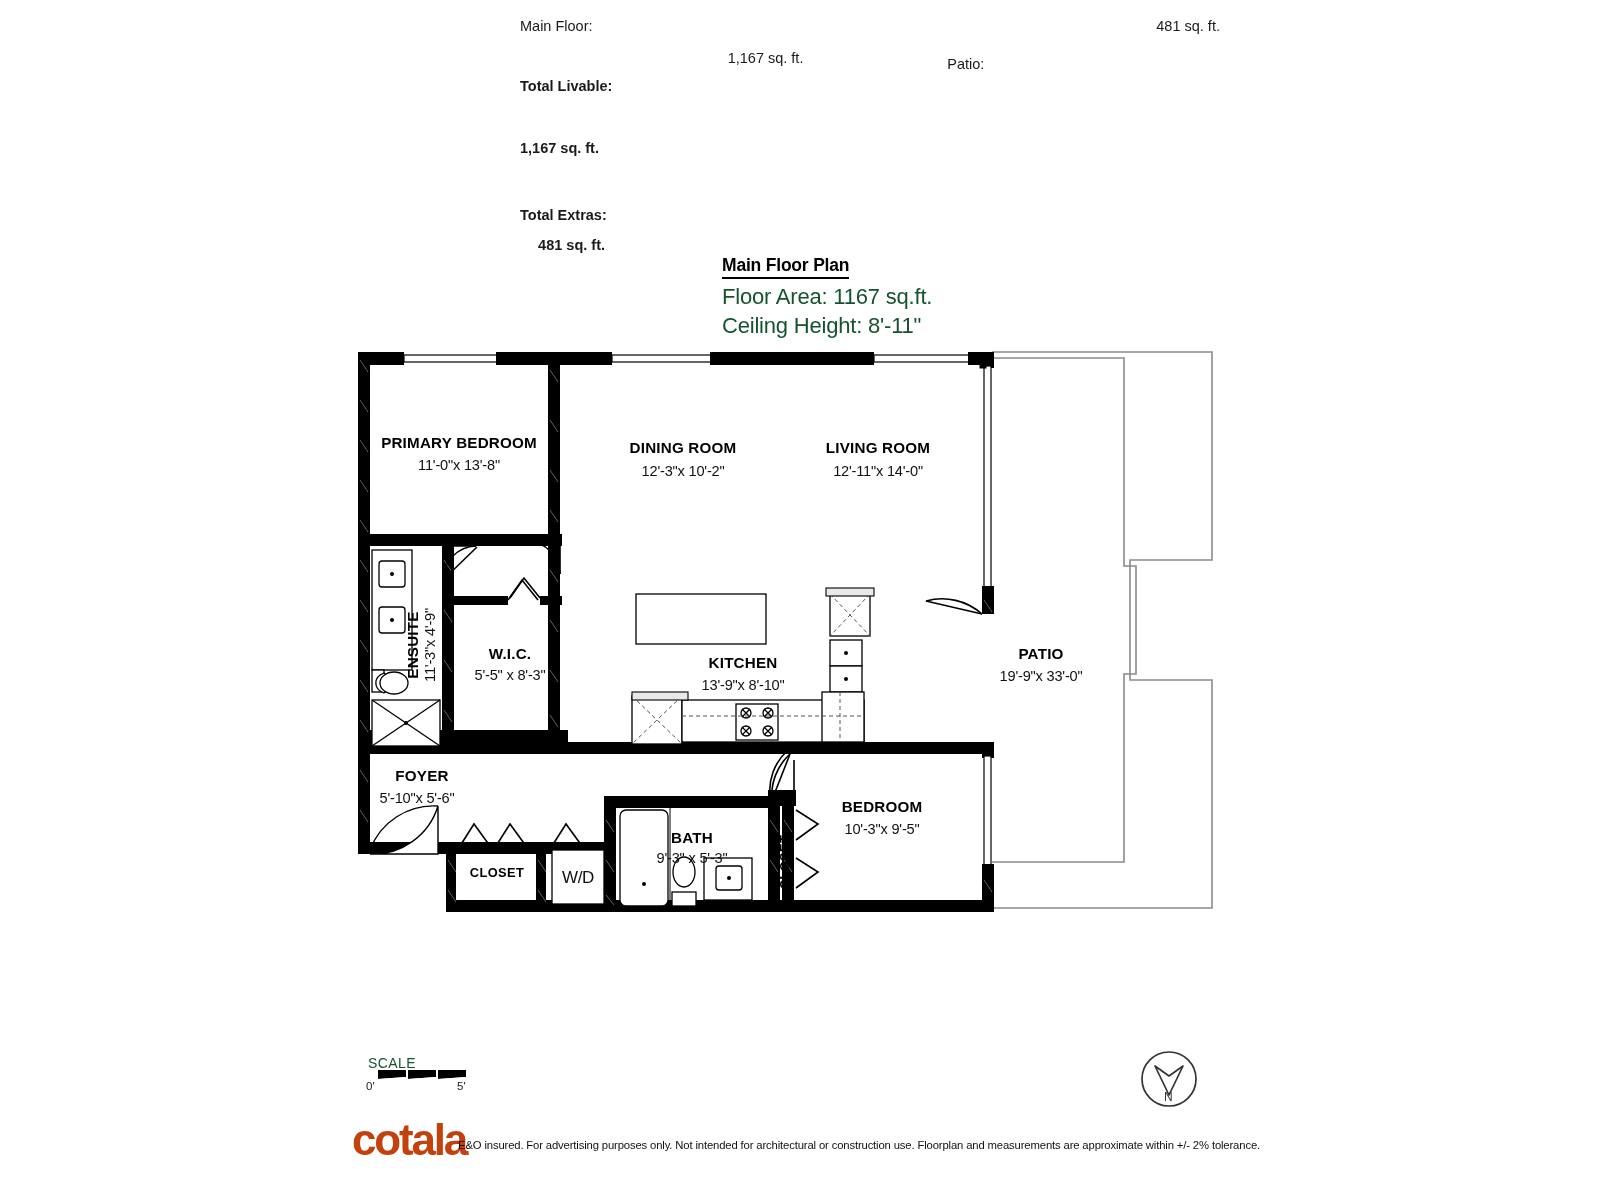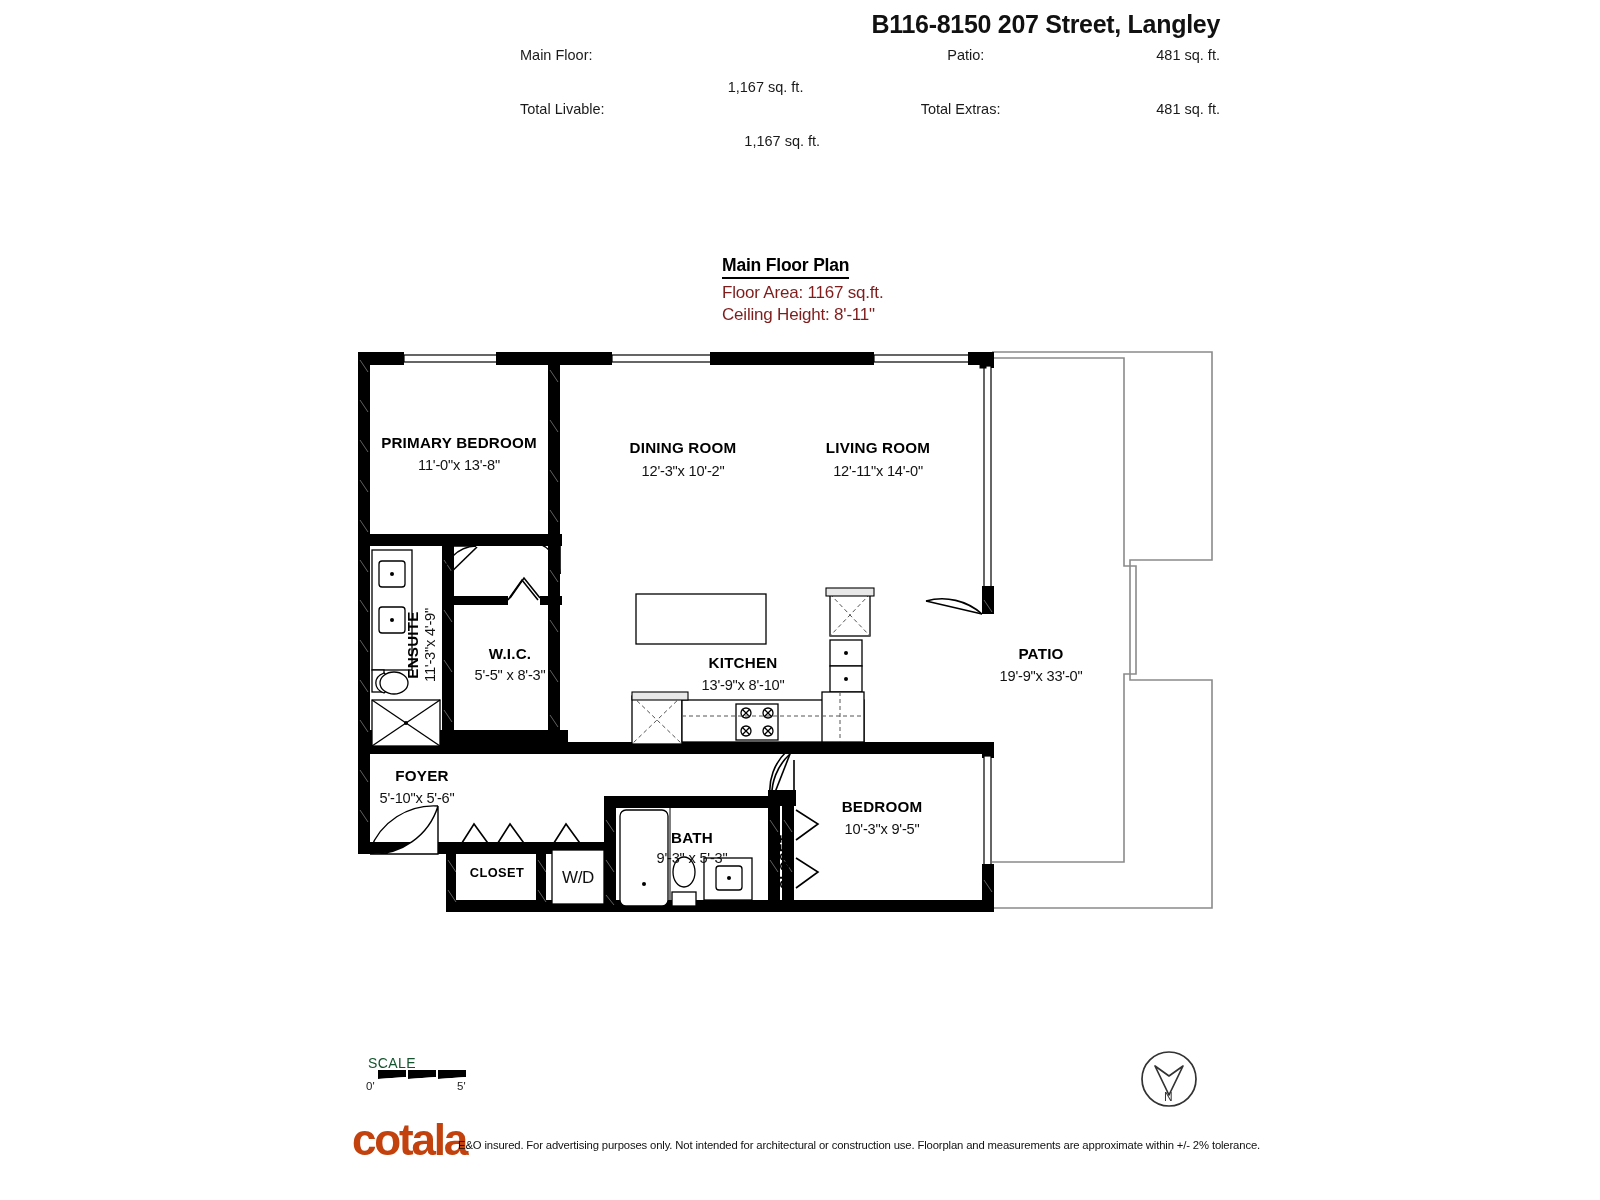--- a/index.html
+++ b/index.html
@@ -41,23 +41,23 @@
     display: flex;
     justify-content: space-between;
     gap: 8px;
   }
   .hdr-cell {
     display: inline-block;
     text-align: left;
   }
   .hdr-lbl-a { width: 100px; }
   .hdr-val-a { width: 112px; text-align: left; margin-top: 32px; }
-  .hdr-lbl-b { width: 80px; }
+  .hdr-lbl-b { width: 80px; margin-top: 38px; }
   .hdr-val-b { width: 85px; text-align: right; }
-  .hdr-row.bold { font-weight: normal; }
+  .hdr-row.bold { font-weight: bold; flex-direction: column; }
   .hdr-row.bold .hdr-lbl-a { width: 130px; }
   .hdr-row.bold .hdr-val-a { width: 82px; }
   .hdr-row.bold .hdr-lbl-b { width: 120px; }
   .hdr-row.bold .hdr-val-b { width: 85px; text-align: right; }
 
   
   .plan-title-block {
     position: absolute;
     left: 678px;
     top: 255px;
@@ -65,24 +65,24 @@
   }
   .plan-title {
     font-size: 17.5px;
     font-weight: bold;
     border-bottom: 2px solid #000;
     display: inline-block;
     padding-bottom: 1px;
     letter-spacing: -0.2px;
   }
   .plan-sub {
-    font-size: 17px;
+    font-size: 22px;
     line-height: 1.32;
     margin-top: 3px;
-    color: #7f1d1d;
+    color: #14532d;
     letter-spacing: -0.2px;
   }
 
   
   .plan-svg {
     position: absolute;
     left: 0;
     top: 0;
   }
 
@@ -176,21 +176,20 @@
     font-family: "Liberation Sans", sans-serif;
     font-size: 17px;
     letter-spacing: -0.3px;
     fill: #111;
   }
 </style>
 </head>
 <body>
 
 <div class="header">
-  <div class="header-title">B116-8150 207 Street, Langley</div>
   <div class="header-rows">
     <div class="hdr-row">
       <span class="hdr-cell hdr-lbl-a">Main Floor:</span>
       <span class="hdr-cell hdr-val-a">1,167 sq. ft.</span>
       <span class="hdr-cell hdr-lbl-b">Patio:</span>
       <span class="hdr-cell hdr-val-b">481 sq. ft.</span>
     </div>
     <div class="hdr-row bold">
       <span class="hdr-cell hdr-lbl-a">Total Livable:</span>
       <span class="hdr-cell hdr-val-a">1,167 sq. ft.</span>

